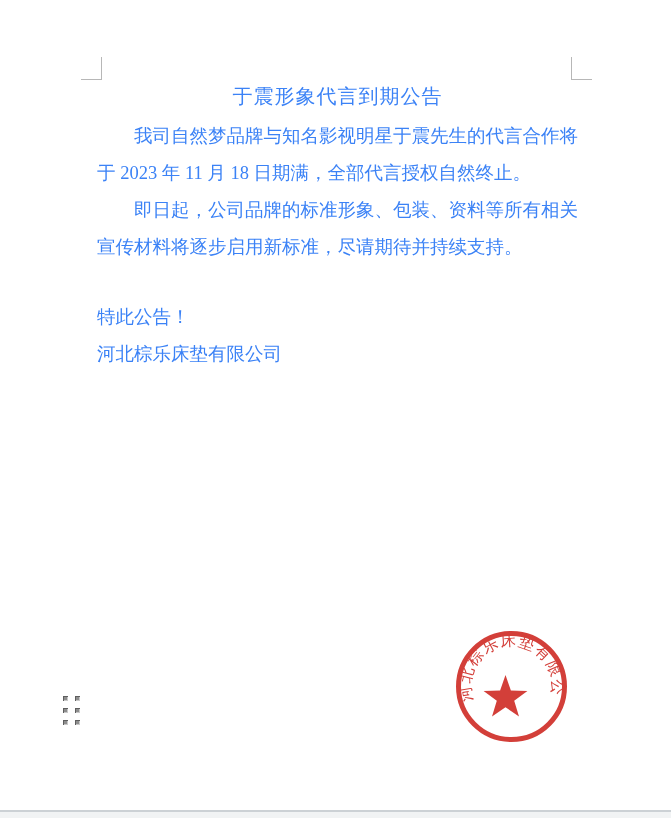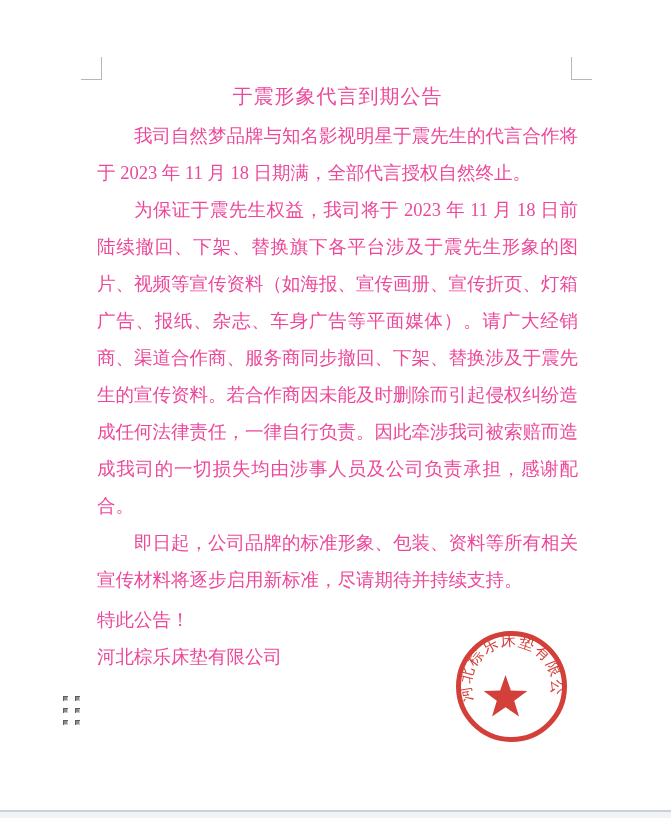--- a/index.html
+++ b/index.html
@@ -7,32 +7,32 @@
     width:671px;height:818px;position:relative;overflow:hidden;
     background:#ffffff;
     font-family:"Liberation Serif","DejaVu Serif",serif;
   }
   
   .crop{position:absolute;width:20px;height:22px;}
   .crop.tl{left:81px;top:57px;border-right:1px solid #b7b7b7;border-bottom:1px solid #b7b7b7;}
   .crop.tr{left:571px;top:57px;border-left:1px solid #b7b7b7;border-bottom:1px solid #b7b7b7;}
   
   .content{
-    position:absolute;left:97px;top:74px;width:481px;color:#ec4899;
+    position:absolute;left:97px;top:74px;width:481px;color:#3b82f6;
   }
   .doc-title{
     font-size:20px;line-height:44px;text-align:center;letter-spacing:1px;margin:0;
     font-weight:400;
   }
   .para{
     font-size:18.5px;line-height:37px;margin:0;
     text-align:justify;text-justify:inter-ideograph;
   }
   .indent{text-indent:2em;}
-  .closing{margin-top:3px;text-align:left;}
+  .closing{margin-top:33px;text-align:left;}
   .signature{margin:0;padding-right:20px;text-align:right;}
   
   .seal{
     position:absolute;left:454px;top:629px;width:115px;height:115px;
     mix-blend-mode:multiply;opacity:.93;pointer-events:none;
   }
   
   .dots{
     position:absolute;left:63px;top:696px;
     display:grid;grid-template-columns:5px 5px;grid-template-rows:5px 5px 5px;
@@ -50,21 +50,20 @@
 </style>
 </head>
 <body>
 
 <div class="crop tl"></div>
 <div class="crop tr"></div>
 
 <div class="content">
   <h1 class="doc-title">于震形象代言到期公告</h1>
   <p class="para indent">我司自然梦品牌与知名影视明星于震先生的代言合作将于 2023 年 11 月 18 日期满，全部代言授权自然终止。</p>
-  <p class="para indent">为保证于震先生权益，我司将于 2023 年 11 月 18 日前陆续撤回、下架、替换旗下各平台涉及于震先生形象的图片、视频等宣传资料（如海报、宣传画册、宣传折页、灯箱广告、报纸、杂志、车身广告等平面媒体）。请广大经销商、渠道合作商、服务商同步撤回、下架、替换涉及于震先生的宣传资料。若合作商因未能及时删除而引起侵权纠纷造成任何法律责任，一律自行负责。因此牵涉我司被索赔而造成我司的一切损失均由涉事人员及公司负责承担，感谢配合。</p>
   <p class="para indent">即日起，公司品牌的标准形象、包装、资料等所有相关宣传材料将逐步启用新标准，尽请期待并持续支持。</p>
   <p class="para closing">特此公告！</p>
   <div class="signature">
     <p class="para">河北棕乐床垫有限公司</p>
   </div>
 </div>
 
 <svg class="seal" viewBox="0 0 115 115" xmlns="http://www.w3.org/2000/svg">
   <circle cx="57.5" cy="57.5" r="53" fill="none" stroke="#d0302a" stroke-width="5"></circle>
   <polygon fill="#d0302a" points="51.5,46 56.9,61.6 73.4,61.9 60.2,71.8 65,87.6 51.5,78.2 38,87.6 42.8,71.8 29.6,61.9 46.1,61.6"></polygon>

